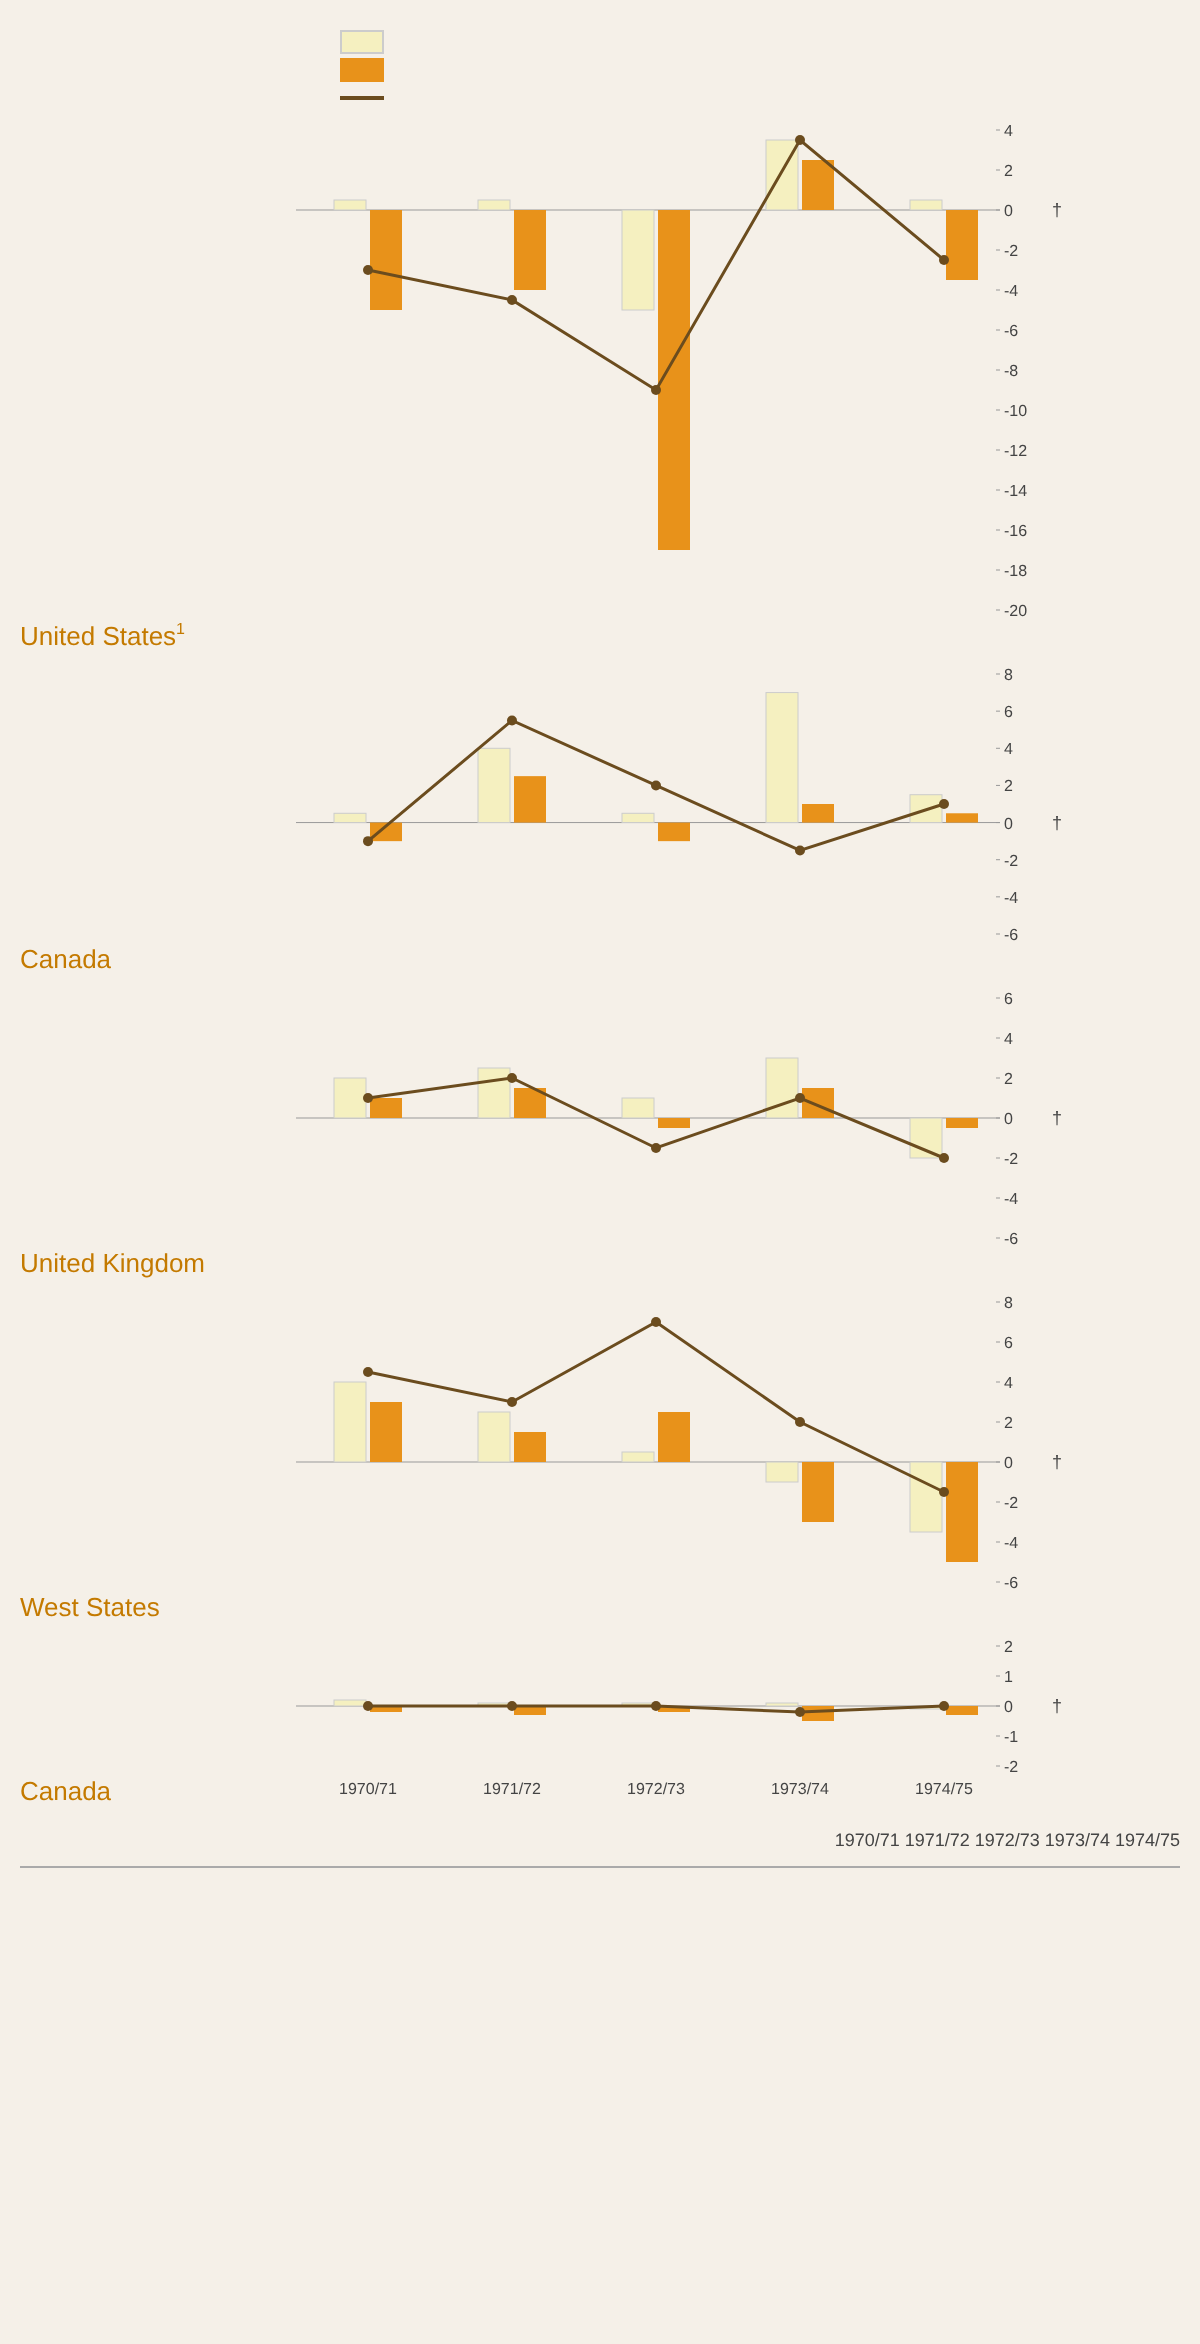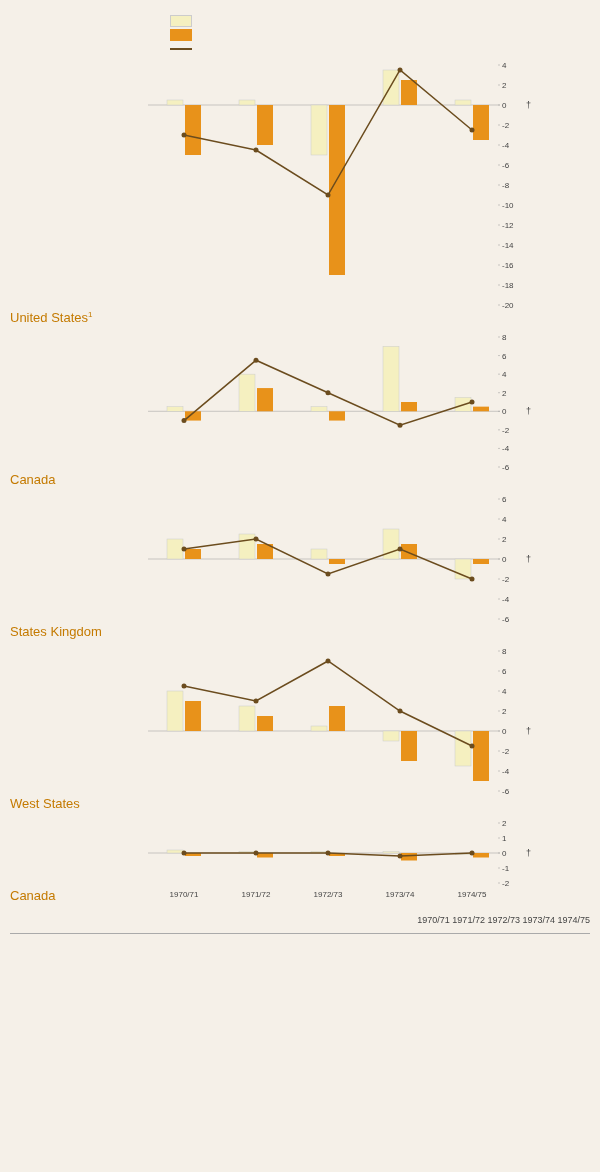--- a/index.html
+++ b/index.html
@@ -212,21 +212,21 @@
           <line x1="358" x2="360" y1="92.85714285714286" y2="92.85714285714286" stroke="#999" stroke-width="0.5"></line>
           <text x="362" y="114.42857142857142" font-size="8" fill="#444">-4</text>
           <line x1="358" x2="360" y1="111.42857142857142" y2="111.42857142857142" stroke="#999" stroke-width="0.5"></line>
           <text x="362" y="133" font-size="8" fill="#444">-6</text>
           <line x1="358" x2="360" y1="130" y2="130" stroke="#999" stroke-width="0.5"></line>
           <text x="386" y="77.28571428571428" font-size="9" fill="#444">†</text>
         </svg>
       </div>
     </div>
     <div class="chart-section">
-      <div class="country-label">States Kingdom</div>
+      <div class="country-label">United Kingdom</div>
       <div class="chart-area" style="position: relative;">
         <svg width="395" height="140" style="display: block; overflow: visible;">
           <line x1="8" x2="360" y1="60" y2="60" stroke="#999" stroke-width="0.5"></line>
           <rect x="27" y="40" width="16" height="20" fill="#f5f0c0" stroke="#ccc" stroke-width="0.5"></rect>
           <rect x="45" y="50" width="16" height="10" fill="#e8921a"></rect>
           <rect x="99" y="35" width="16" height="25" fill="#f5f0c0" stroke="#ccc" stroke-width="0.5"></rect>
           <rect x="117" y="45" width="16" height="15" fill="#e8921a"></rect>
           <rect x="171" y="50" width="16" height="10" fill="#f5f0c0" stroke="#ccc" stroke-width="0.5"></rect>
           <rect x="189" y="60" width="16" height="5" fill="#e8921a"></rect>
           <rect x="243" y="30" width="16" height="30" fill="#f5f0c0" stroke="#ccc" stroke-width="0.5"></rect>

